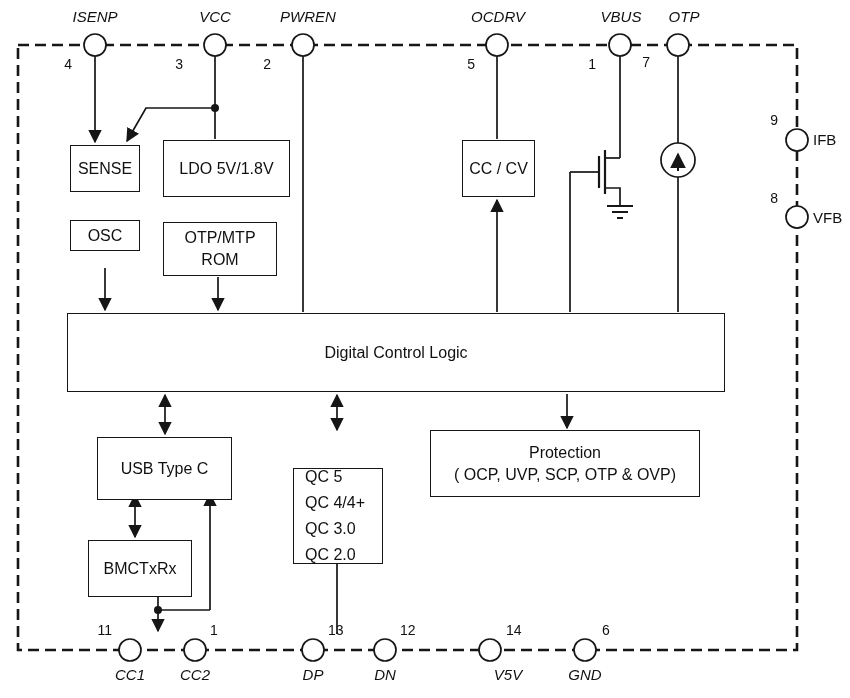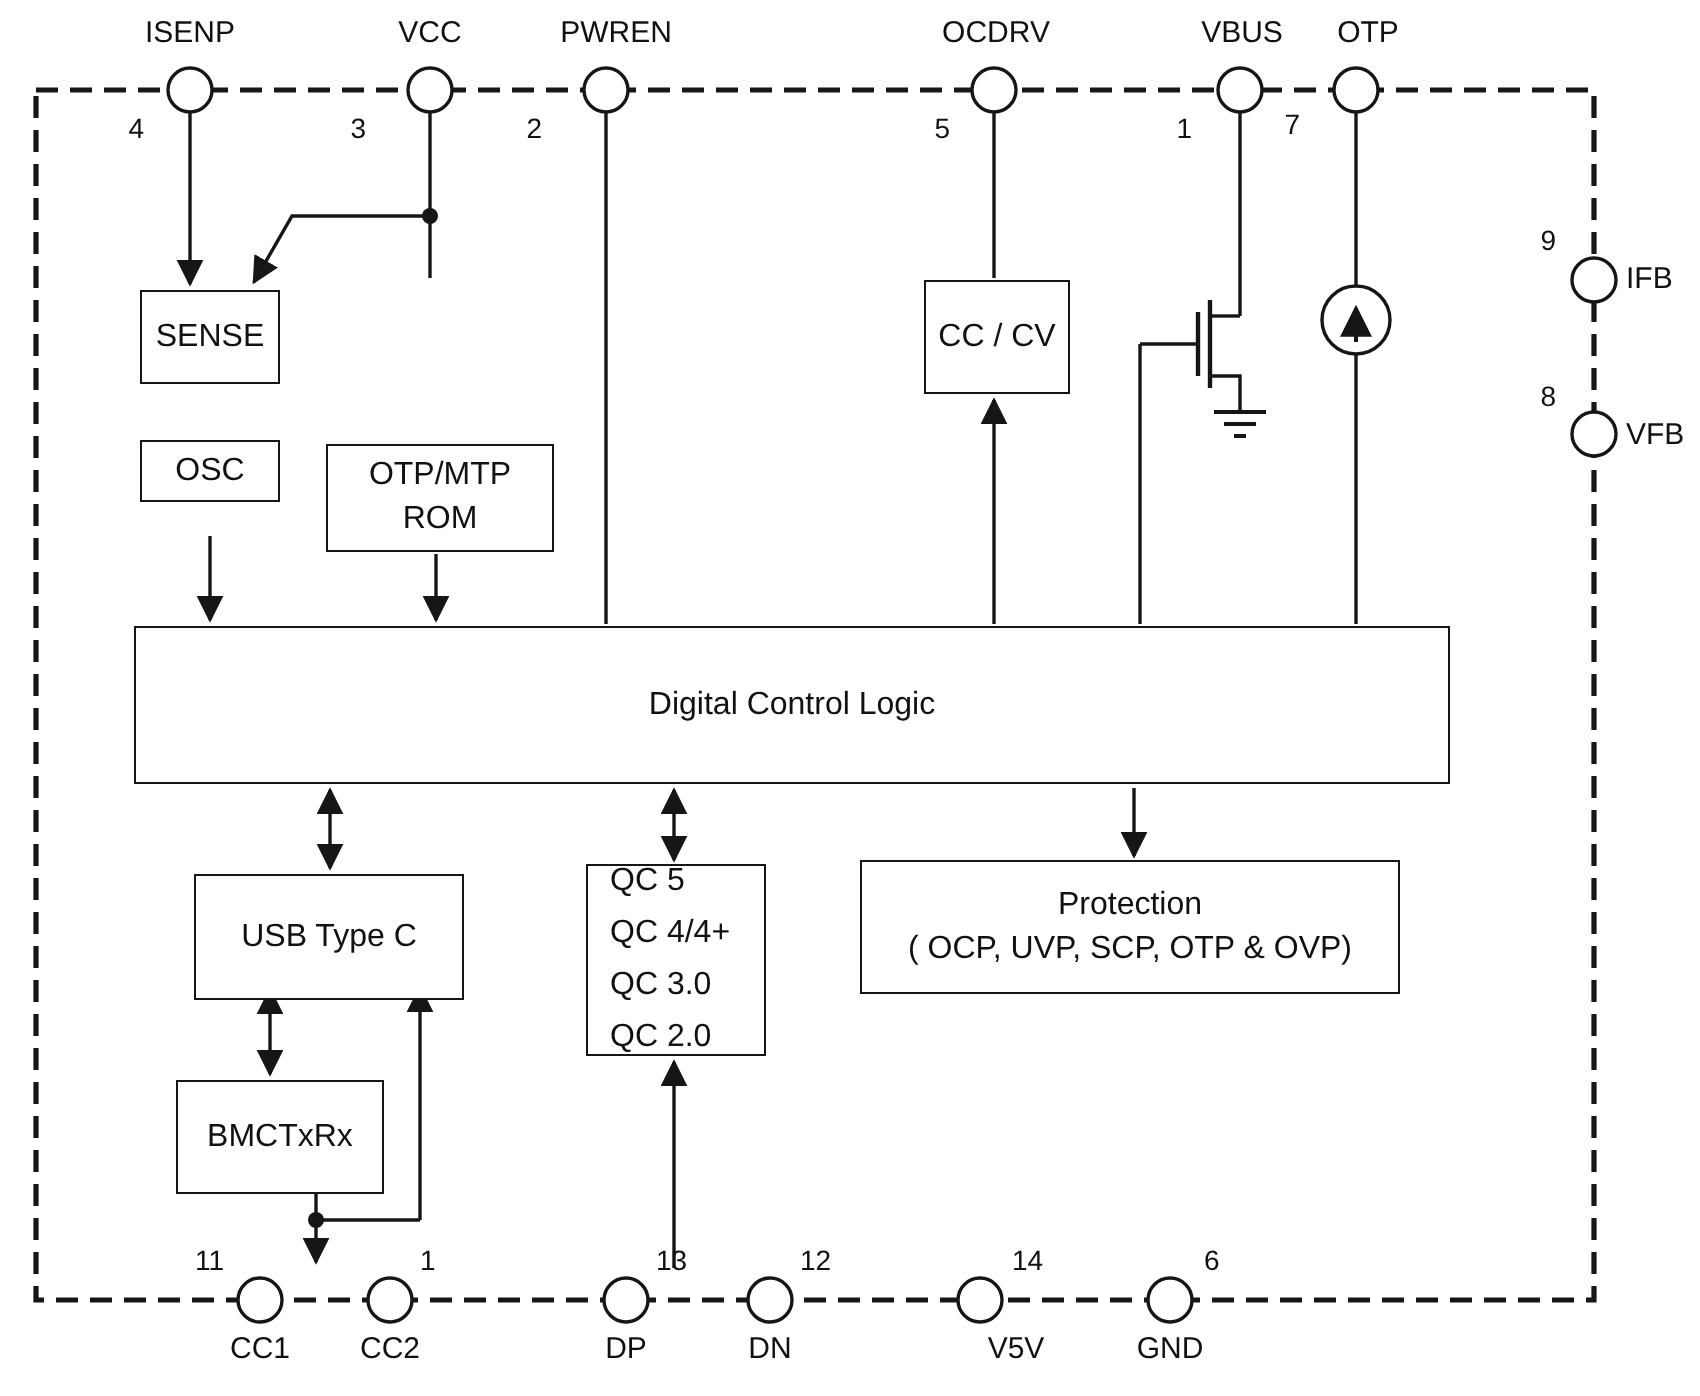--- a/index.html
+++ b/index.html
@@ -7,24 +7,24 @@
     position:relative;width:850px;height:698px;background:#ffffff;
     font-family:"Liberation Sans","DejaVu Sans",sans-serif;color:#111111;overflow:hidden;
   }
   svg.layer{position:absolute;left:0;top:0;z-index:1;}
   .block{
     position:absolute;box-sizing:border-box;border:1.7px solid #161616;background:#ffffff;
     display:flex;align-items:center;justify-content:center;text-align:center;
     font-size:16px;line-height:1.25;z-index:2;
   }
   .block.col{flex-direction:column;gap:2px;}
-  .block.qc{align-items:flex-start;justify-content:center;padding-left:11px;text-align:left;line-height:1.5;}
+  .block.qc{align-items:flex-start;justify-content:center;padding-left:11px;text-align:left;line-height:1.5;margin-top:36px;}
   .plabel{position:absolute;font-size:15px;z-index:3;white-space:nowrap;}
   .pnum{position:absolute;font-size:14px;z-index:3;white-space:nowrap;}
-  .center{text-align:center;}
+  .center{text-align:center;font-style:italic;}
   .right{text-align:right;}
 </style>
 </head>
 <body>
 
 <div class="page">
 
   <svg class="layer" width="850" height="698" viewBox="0 0 850 698">
     <defs>
       <marker id="ah" viewBox="0 0 10 10" refX="9" refY="5" markerWidth="8" markerHeight="8" orient="auto-start-reverse">
@@ -94,20 +94,23 @@
       <circle cx="313" cy="650" r="11"></circle>
       <circle cx="385" cy="650" r="11"></circle>
       <circle cx="490" cy="650" r="11"></circle>
       <circle cx="585" cy="650" r="11"></circle>
     </g>
   </svg>
 
   <div class="block" style="left:70px;top:145px;width:70px;height:47px">
     <span>SENSE</span>
   </div>
+  <div class="block" style="left:163px;top:140px;width:127px;height:57px">
+    <span>LDO 5V/1.8V</span>
+  </div>
   <div class="block" style="left:70px;top:220px;width:70px;height:31px">
     <span>OSC</span>
   </div>
   <div class="block col" style="left:163px;top:222px;width:114px;height:54px">
     <div>OTP/MTP</div>
     <div>ROM</div>
   </div>
   <div class="block" style="left:462px;top:140px;width:73px;height:57px">
     <span>CC / CV</span>
   </div>

